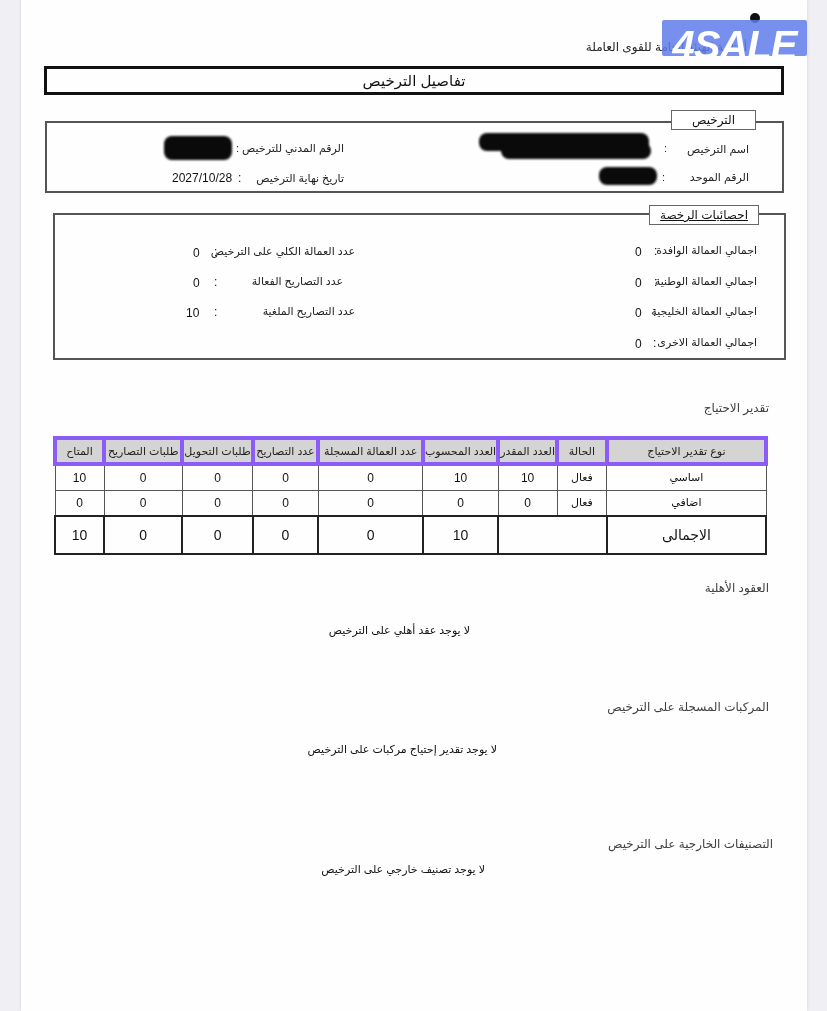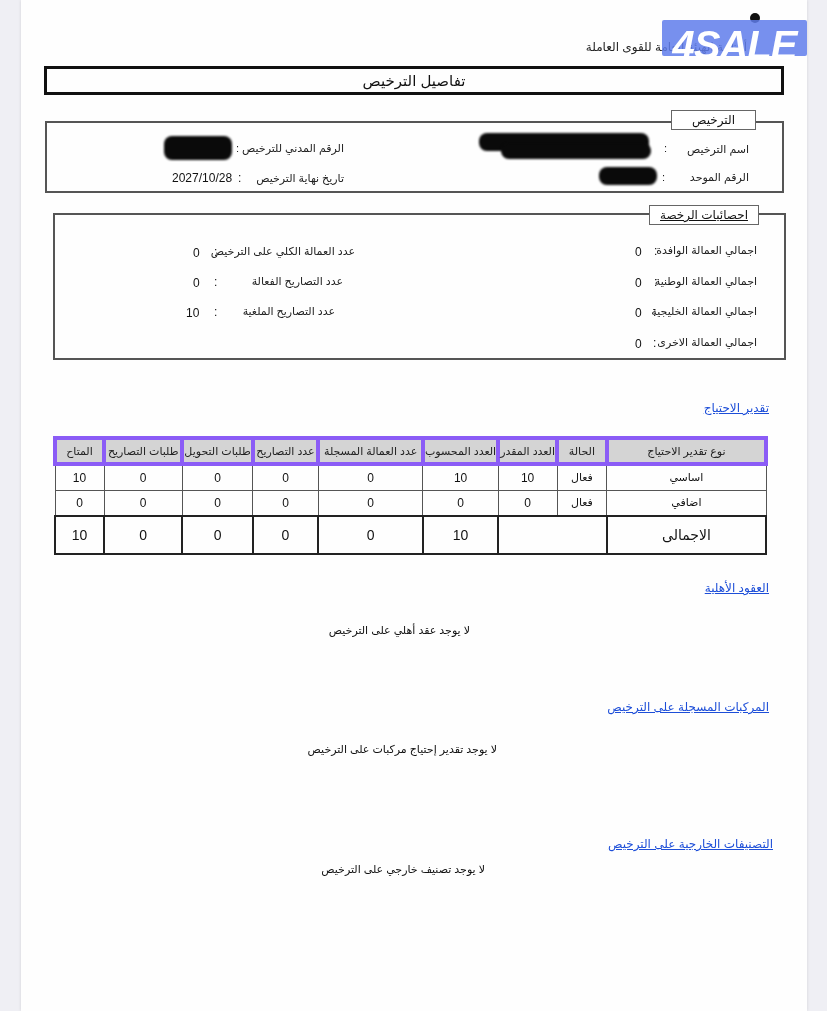--- a/index.html
+++ b/index.html
@@ -74,22 +74,21 @@
     .lbl { font-size: 11px; color: #222; white-space: nowrap; }
     .val { font-size: 12px; color: #111; white-space: nowrap; }
     .redact {
       background: #0a0a0a;
       border-radius: 8px;
       filter: blur(1px);
     }
 
     .section-title {
       font-size: 12px;
-      text-decoration: underline;
-      color: #1d4ed8;
+      color: #404040;
       white-space: nowrap;
     }
     .empty-msg { font-size: 11px; color: #111; white-space: nowrap; }
 
     table.need {
       position: absolute;
       left: 32px; top: 436px;
       width: 715px;
       border-collapse: collapse;
       direction: rtl;
@@ -169,21 +168,21 @@
   <div class="abs val" style="left:614px; top:337px;">0</div>
 
   <div class="abs lbl rtl" style="right:452px; top:245px;">عدد العمالة الكلي على الترخيص</div>
   <div class="abs val" style="left:193px; top:245px;">:</div>
   <div class="abs val" style="left:172px; top:246px;">0</div>
 
   <div class="abs lbl rtl" style="right:464px; top:275px;">عدد التصاريح الفعالة</div>
   <div class="abs val" style="left:193px; top:275px;">:</div>
   <div class="abs val" style="left:172px; top:276px;">0</div>
 
-  <div class="abs lbl rtl" style="right:472px; top:305px;">عدد التصاريح الملغية</div>
+  <div class="abs lbl rtl" style="right:452px; top:305px;">عدد التصاريح الملغية</div>
   <div class="abs val" style="left:193px; top:305px;">:</div>
   <div class="abs val" style="left:165px; top:306px;">10</div>
 
   <div class="abs section-title rtl" style="right:38px; top:401px;">تقدير الاحتياج</div>
 
   <table class="need">
     <colgroup>
       <col style="width:172px">
         <col style="width:53px">
         <col style="width:53px">

